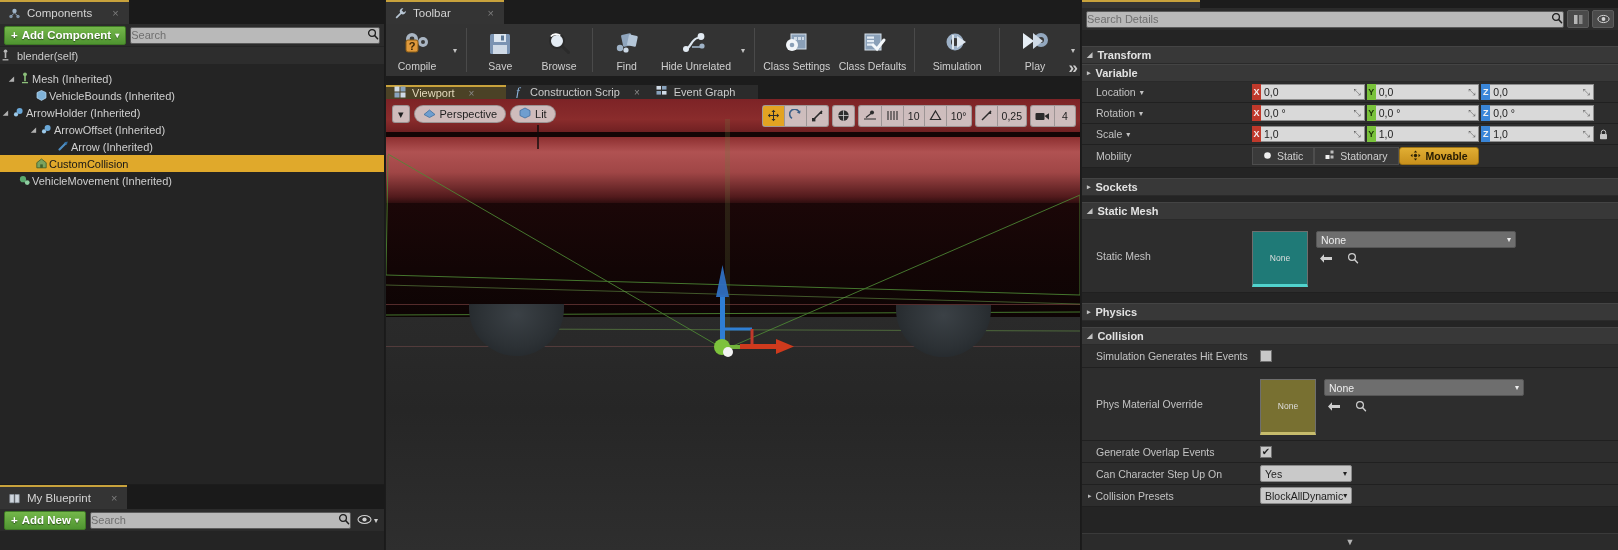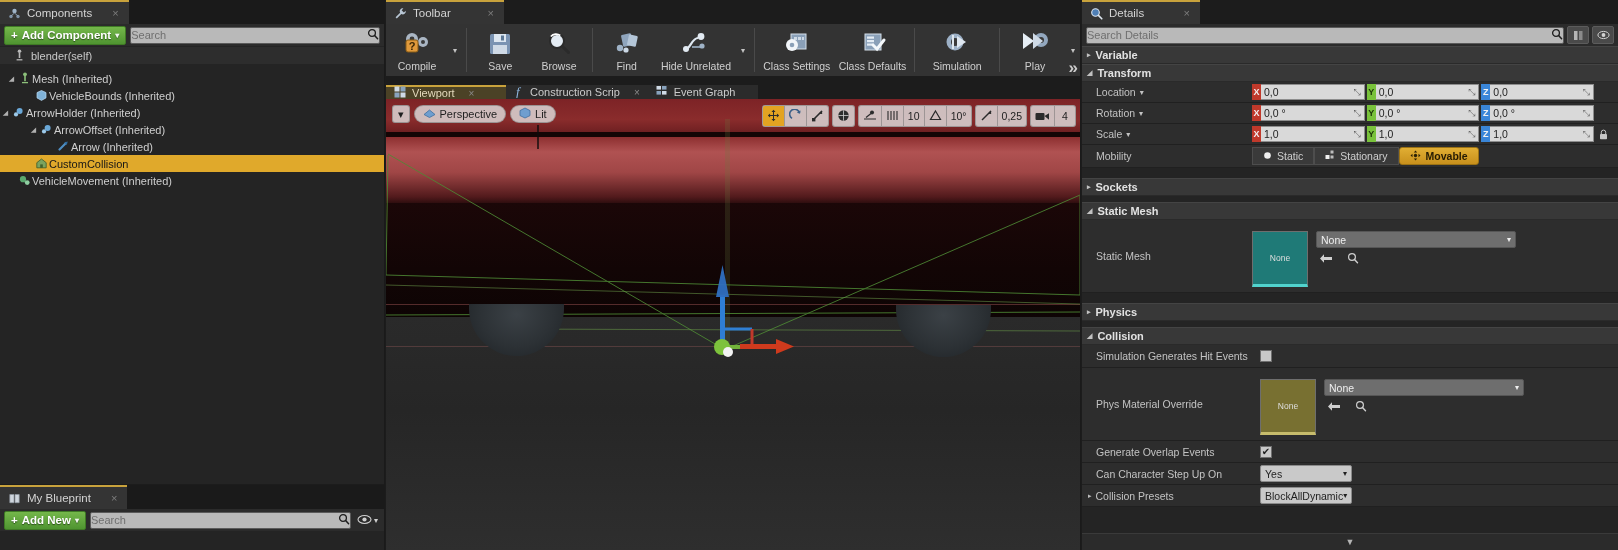--- a/index.html
+++ b/index.html
@@ -86,21 +86,21 @@
     box-sizing: border-box;
     color: #6f6f6f;
     font-size: 11px;
     position: relative;
   }
   .searchbox .mag { margin-left: auto; color: #1d1d1d; font-size: 12px; }
 
   #self-row {
     position: absolute; left: 0; top: 47px; width: 384px; height: 17px;
     display: flex; align-items: center; gap: 6px;
-    background: #2d2d2d; padding-left: 14px; box-sizing: border-box;
+    background: #2d2d2d; padding-left: 0; box-sizing: border-box;
     font-size: 11px; color: #c9c9c9;
   }
   #tree { position: absolute; left: 0; top: 70px; width: 384px; }
   .trow {
     height: 17px; display: flex; align-items: center;
     font-size: 11px; color: #cfcfcf; white-space: nowrap;
   }
   .trow.sel {
     background: #e0a92b;
     color: #171717;
@@ -212,21 +212,21 @@
   }
   .vbtn.on { background: #e3a322; }
   .vbtn.div { border-left: 1px solid rgba(110,110,110,.5); }
 
   
   #details-panel {
     position: absolute; left: 1082px; top: 0; width: 536px; height: 550px;
     background: #242424;
   }
   #details-search-row {
-    position: absolute; left: 0; top: 24px; width: 536px; height: 22px;
+    position: absolute; left: 0; top: 8px; width: 536px; height: 22px;
     display: flex; align-items: center; gap: 3px;
     background: #2b2b2b; padding: 0 4px; box-sizing: border-box;
   }
   .dbtn {
     width: 22px; height: 18px;
     background: #4a4a4a; border: 1px solid #5c5c5c; border-radius: 2px;
     display: flex; align-items: center; justify-content: center;
     color: #d2d2d2; font-size: 11px; box-sizing: border-box;
   }
   #details-body {
@@ -879,27 +879,27 @@
         <svg width="13" height="10" viewBox="0 0 13 10">
             <ellipse cx="6.5" cy="5" rx="5.6" ry="3.6" fill="none" stroke="#d2d2d2" stroke-width="1"></ellipse>
             <circle cx="6.5" cy="5" r="1.9" fill="#d2d2d2"></circle>
           </svg>
       </div>
     </div>
 
     <div id="details-body">
 
       <div class="cat-row">
+        <span class="tw">◢</span>
+        <span>Transform</span>
+      </div>
+
+      <div class="cat-row">
         <span class="tw">▸</span>
         <span>Variable</span>
-      </div>
-
-      <div class="cat-row">
-        <span class="tw">◢</span>
-        <span>Transform</span>
       </div>
 
       <div class="prop-row">
         <div class="prop-name">
           <span>Location</span>
           <span style="font-size:8px">▾</span>
         </div>
         <div class="prop-val">
           <div class="axisfield">
             <span class="axistag x">X</span>

